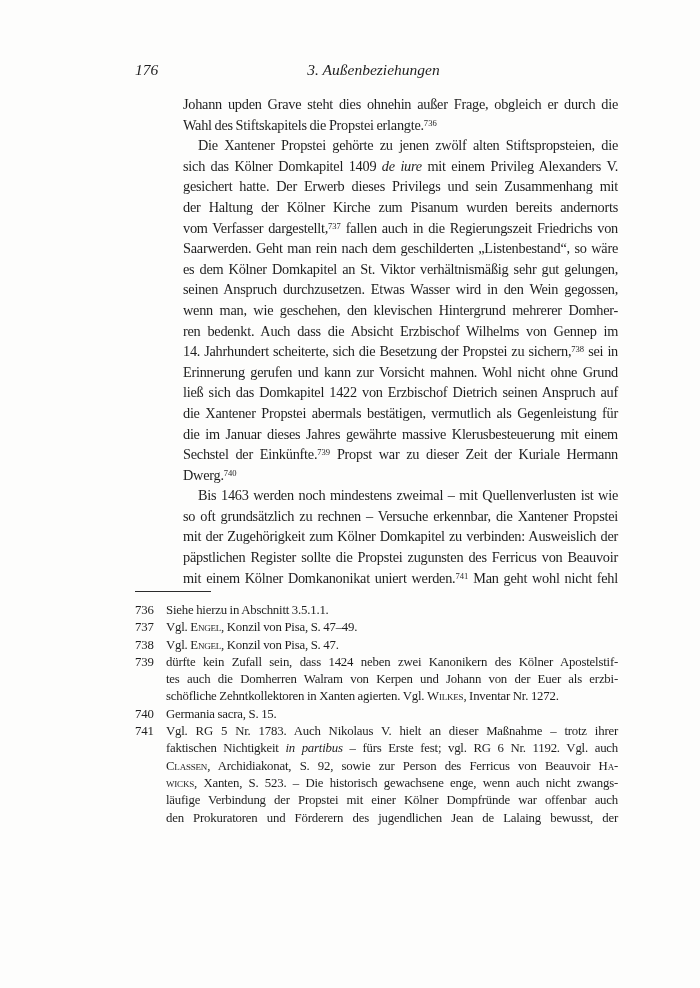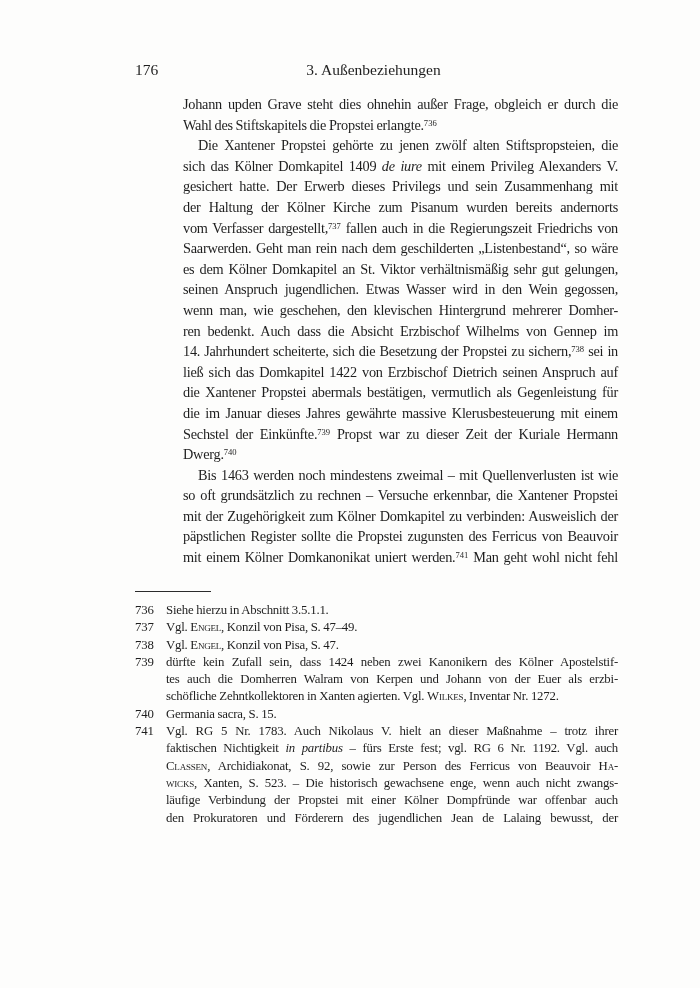--- a/index.html
+++ b/index.html
@@ -10,20 +10,21 @@
     color: #1e1e1e;
     position: relative;
     overflow: hidden;
   }
   .page { position: absolute; inset: 0; }
 
   
   .running-head {
     position: absolute; top: 61px; left: 135px; width: 483px; height: 18px;
     font-size: 15.5px;
+    font-style: italic;
   }
   .page-number { position: absolute; left: 0; top: 0; }
   .running-title { position: absolute; left: 0; right: 6px; top: 0; text-align: center; }
 
   
   .body-text {
     position: absolute; top: 94px; left: 135px; width: 483px;
   }
   .bline {
     font-size: 14.3px;
@@ -83,24 +84,25 @@
   <div class="body-text" id="body-text">
       <div class="bline">Johann upden Grave steht dies ohnehin außer Frage, obgleich er durch die</div>
       <div class="bline last">Wahl des Stiftskapitels die Propstei erlangte.<sup>736</sup></div>
       <div class="bline indent">Die Xantener Propstei gehörte zu jenen zwölf alten Stiftspropsteien, die</div>
       <div class="bline">sich das Kölner Domkapitel 1409 <em>de iure</em> mit einem Privileg Alexanders V.</div>
       <div class="bline">gesichert hatte. Der Erwerb dieses Privilegs und sein Zusammenhang mit</div>
       <div class="bline">der Haltung der Kölner Kirche zum Pisanum wurden bereits andernorts</div>
       <div class="bline">vom Verfasser dargestellt,<sup>737</sup> fallen auch in die Regierungszeit Friedrichs von</div>
       <div class="bline">Saarwerden. Geht man rein nach dem geschilderten „Listenbestand“, so wäre</div>
       <div class="bline">es dem Kölner Domkapitel an St. Viktor verhältnismäßig sehr gut gelungen,</div>
-      <div class="bline">seinen Anspruch jugendlichen. Etwas Wasser wird in den Wein gegossen,</div>
+      <div class="bline">seinen Anspruch durchzusetzen. Etwas Wasser wird in den Wein gegossen,</div>
       <div class="bline">wenn man, wie geschehen, den klevischen Hintergrund mehrerer Domher-</div>
       <div class="bline">ren bedenkt. Auch dass die Absicht Erzbischof Wilhelms von Gennep im</div>
       <div class="bline">14. Jahrhundert scheiterte, sich die Besetzung der Propstei zu sichern,<sup>738</sup> sei in</div>
+      <div class="bline">Erinnerung gerufen und kann zur Vorsicht mahnen. Wohl nicht ohne Grund</div>
       <div class="bline">ließ sich das Domkapitel 1422 von Erzbischof Dietrich seinen Anspruch auf</div>
       <div class="bline">die Xantener Propstei abermals bestätigen, vermutlich als Gegenleistung für</div>
       <div class="bline">die im Januar dieses Jahres gewährte massive Klerusbesteuerung mit einem</div>
       <div class="bline">Sechstel der Einkünfte.<sup>739</sup> Propst war zu dieser Zeit der Kuriale Hermann</div>
       <div class="bline last">Dwerg.<sup>740</sup></div>
       <div class="bline indent">Bis 1463 werden noch mindestens zweimal – mit Quellenverlusten ist wie</div>
       <div class="bline">so oft grundsätzlich zu rechnen – Versuche erkennbar, die Xantener Propstei</div>
       <div class="bline">mit der Zugehörigkeit zum Kölner Domkapitel zu verbinden: Ausweislich der</div>
       <div class="bline">päpstlichen Register sollte die Propstei zugunsten des Ferricus von Beauvoir</div>
       <div class="bline">mit einem Kölner Domkanonikat uniert werden.<sup>741</sup> Man geht wohl nicht fehl</div>

